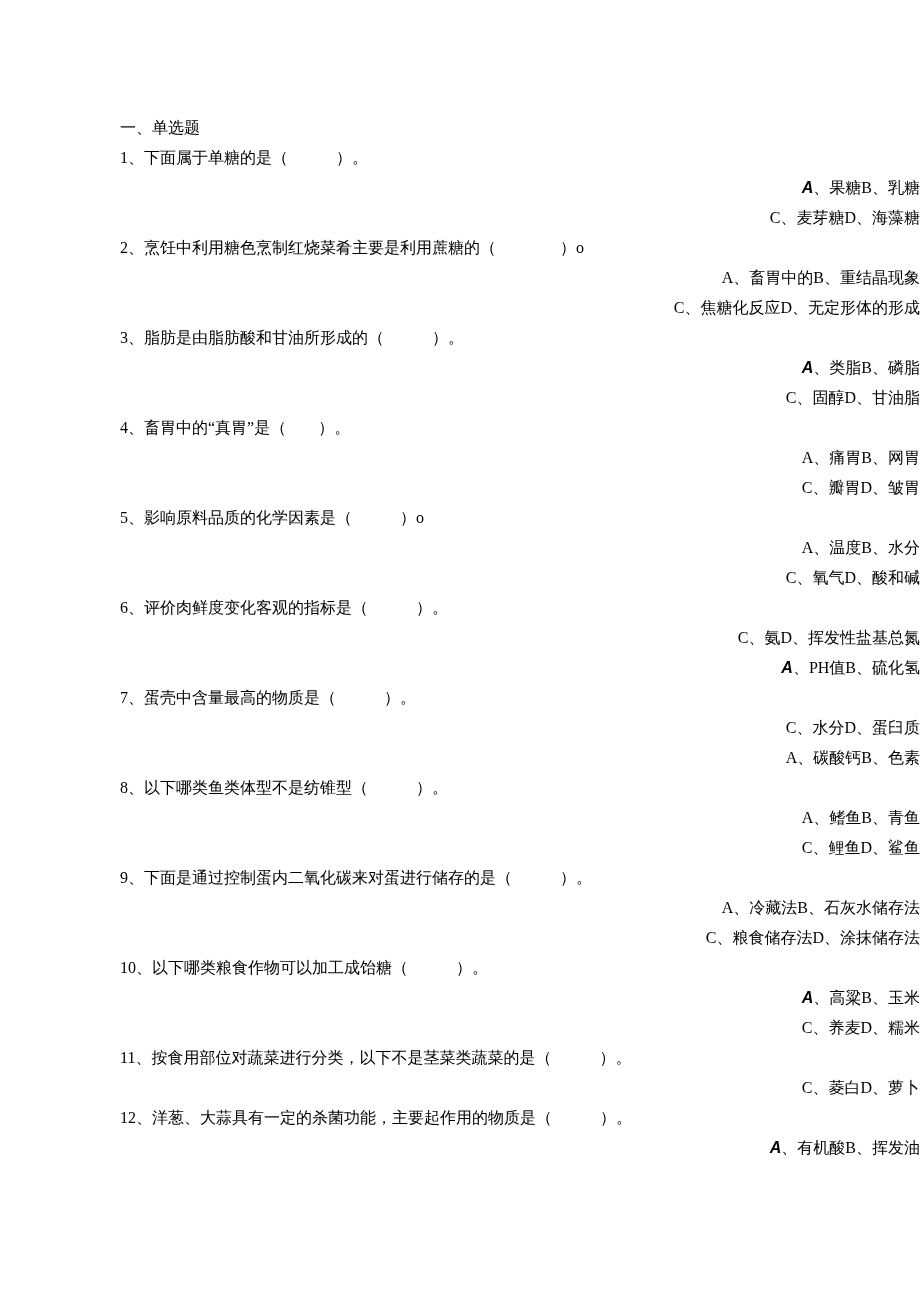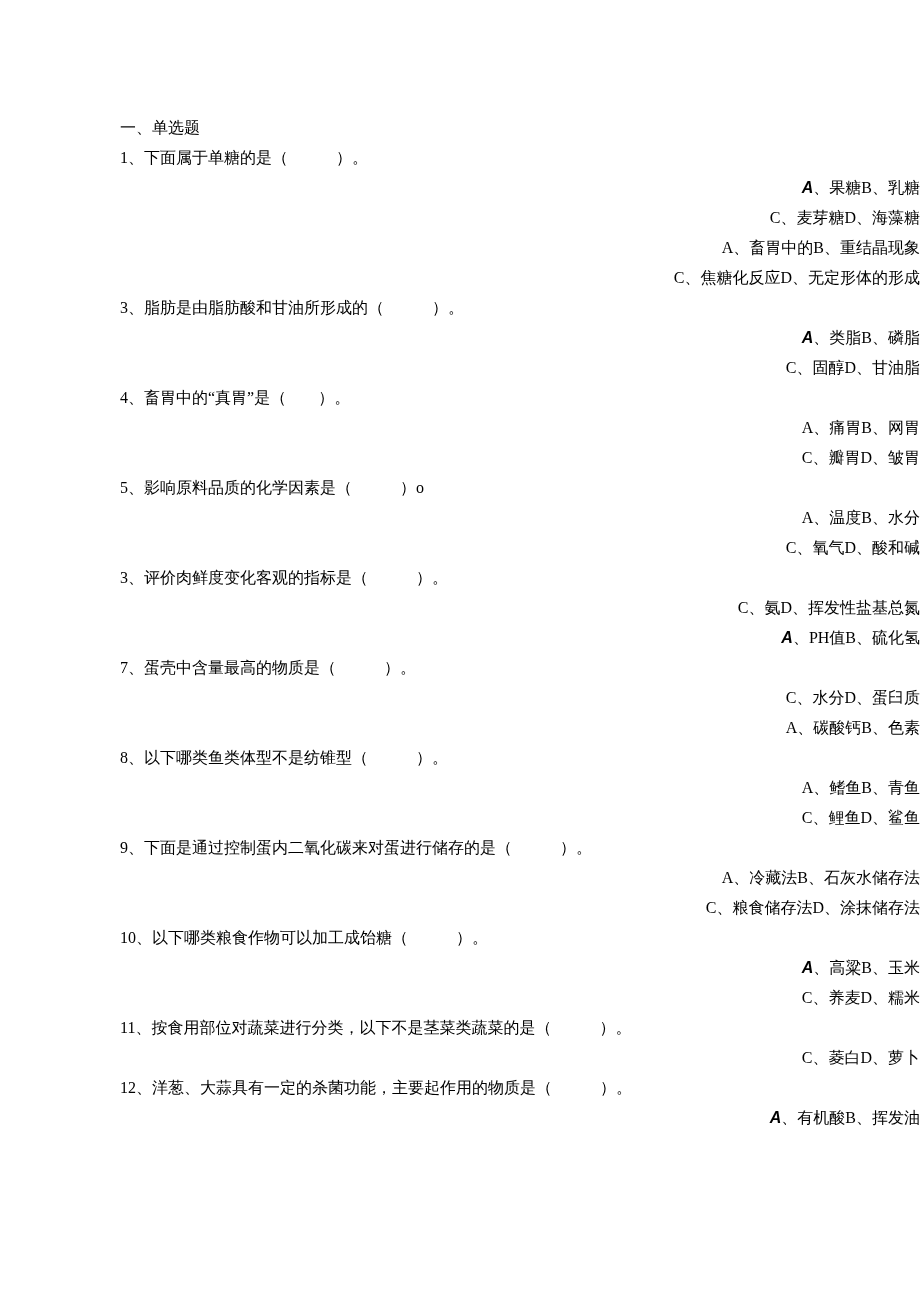--- a/index.html
+++ b/index.html
@@ -47,32 +47,33 @@
   }
 </style>
 </head>
 <body>
 
 <div id="content">
     <div class="line section-title">一、单选题</div>
     <div class="line q-text">1、下面属于单糖的是（　　　）。</div>
     <div class="opt-row"><span class="col-a"><span class="latin">A</span><span>、果糖</span></span><span class="col-b"><span>B、乳糖</span></span></div>
     <div class="opt-row"><span class="col-a"><span>C、麦芽糖</span></span><span class="col-b"><span>D、海藻糖</span></span></div>
+    <div class="line q-text">2、烹饪中利用糖色烹制红烧菜肴主要是利用蔗糖的（　　　　）o</div>
     <div class="opt-row"><span class="col-a" style="width: 140px;"><span>A、畜胃中的</span></span><span class="col-b"><span>B、重结晶现象</span></span></div>
     <div class="opt-row"><span class="col-a" style="width: 140px;"><span>C、焦糖化反应</span></span><span class="col-b"><span>D、无定形体的形成</span></span></div>
     <div class="line q-text">3、脂肪是由脂肪酸和甘油所形成的（　　　）。</div>
     <div class="opt-row"><span class="col-a"><span class="latin">A</span><span>、类脂</span></span><span class="col-b"><span>B、磷脂</span></span></div>
     <div class="opt-row"><span class="col-a"><span>C、固醇</span></span><span class="col-b"><span>D、甘油脂</span></span></div>
     <div class="line q-text">4、畜胃中的“真胃”是（　　）。</div>
     <div class="opt-row"><span class="col-a"><span>A、痛胃</span></span><span class="col-b"><span>B、网胃</span></span></div>
     <div class="opt-row"><span class="col-a"><span>C、瓣胃</span></span><span class="col-b"><span>D、皱胃</span></span></div>
     <div class="line q-text">5、影响原料品质的化学因素是（　　　）o</div>
     <div class="opt-row"><span class="col-a"><span>A、温度</span></span><span class="col-b"><span>B、水分</span></span></div>
     <div class="opt-row"><span class="col-a"><span>C、氧气</span></span><span class="col-b"><span>D、酸和碱</span></span></div>
-    <div class="line q-text">3、评价肉鲜度变化客观的指标是（　　　）。</div>
+    <div class="line q-text">6、评价肉鲜度变化客观的指标是（　　　）。</div>
     <div class="opt-row"><span class="col-a"><span>C、氨</span></span><span class="col-b"><span>D、挥发性盐基总氮</span></span></div>
     <div class="opt-row"><span class="col-a"><span class="latin">A</span><span>、PH值</span></span><span class="col-b"><span>B、硫化氢</span></span></div>
     <div class="line q-text">7、蛋壳中含量最高的物质是（　　　）。</div>
     <div class="opt-row"><span class="col-a"><span>C、水分</span></span><span class="col-b"><span>D、蛋臼质</span></span></div>
     <div class="opt-row"><span class="col-a"><span>A、碳酸钙</span></span><span class="col-b"><span>B、色素</span></span></div>
     <div class="line q-text">8、以下哪类鱼类体型不是纺锥型（　　　）。</div>
     <div class="opt-row"><span class="col-a"><span>A、鳍鱼</span></span><span class="col-b"><span>B、青鱼</span></span></div>
     <div class="opt-row"><span class="col-a"><span>C、鲤鱼</span></span><span class="col-b"><span>D、鲨鱼</span></span></div>
     <div class="line q-text">9、下面是通过控制蛋内二氧化碳来对蛋进行储存的是（　　　）。</div>
     <div class="opt-row"><span class="col-a"><span>A、冷藏法</span></span><span class="col-b"><span>B、石灰水储存法</span></span></div>

